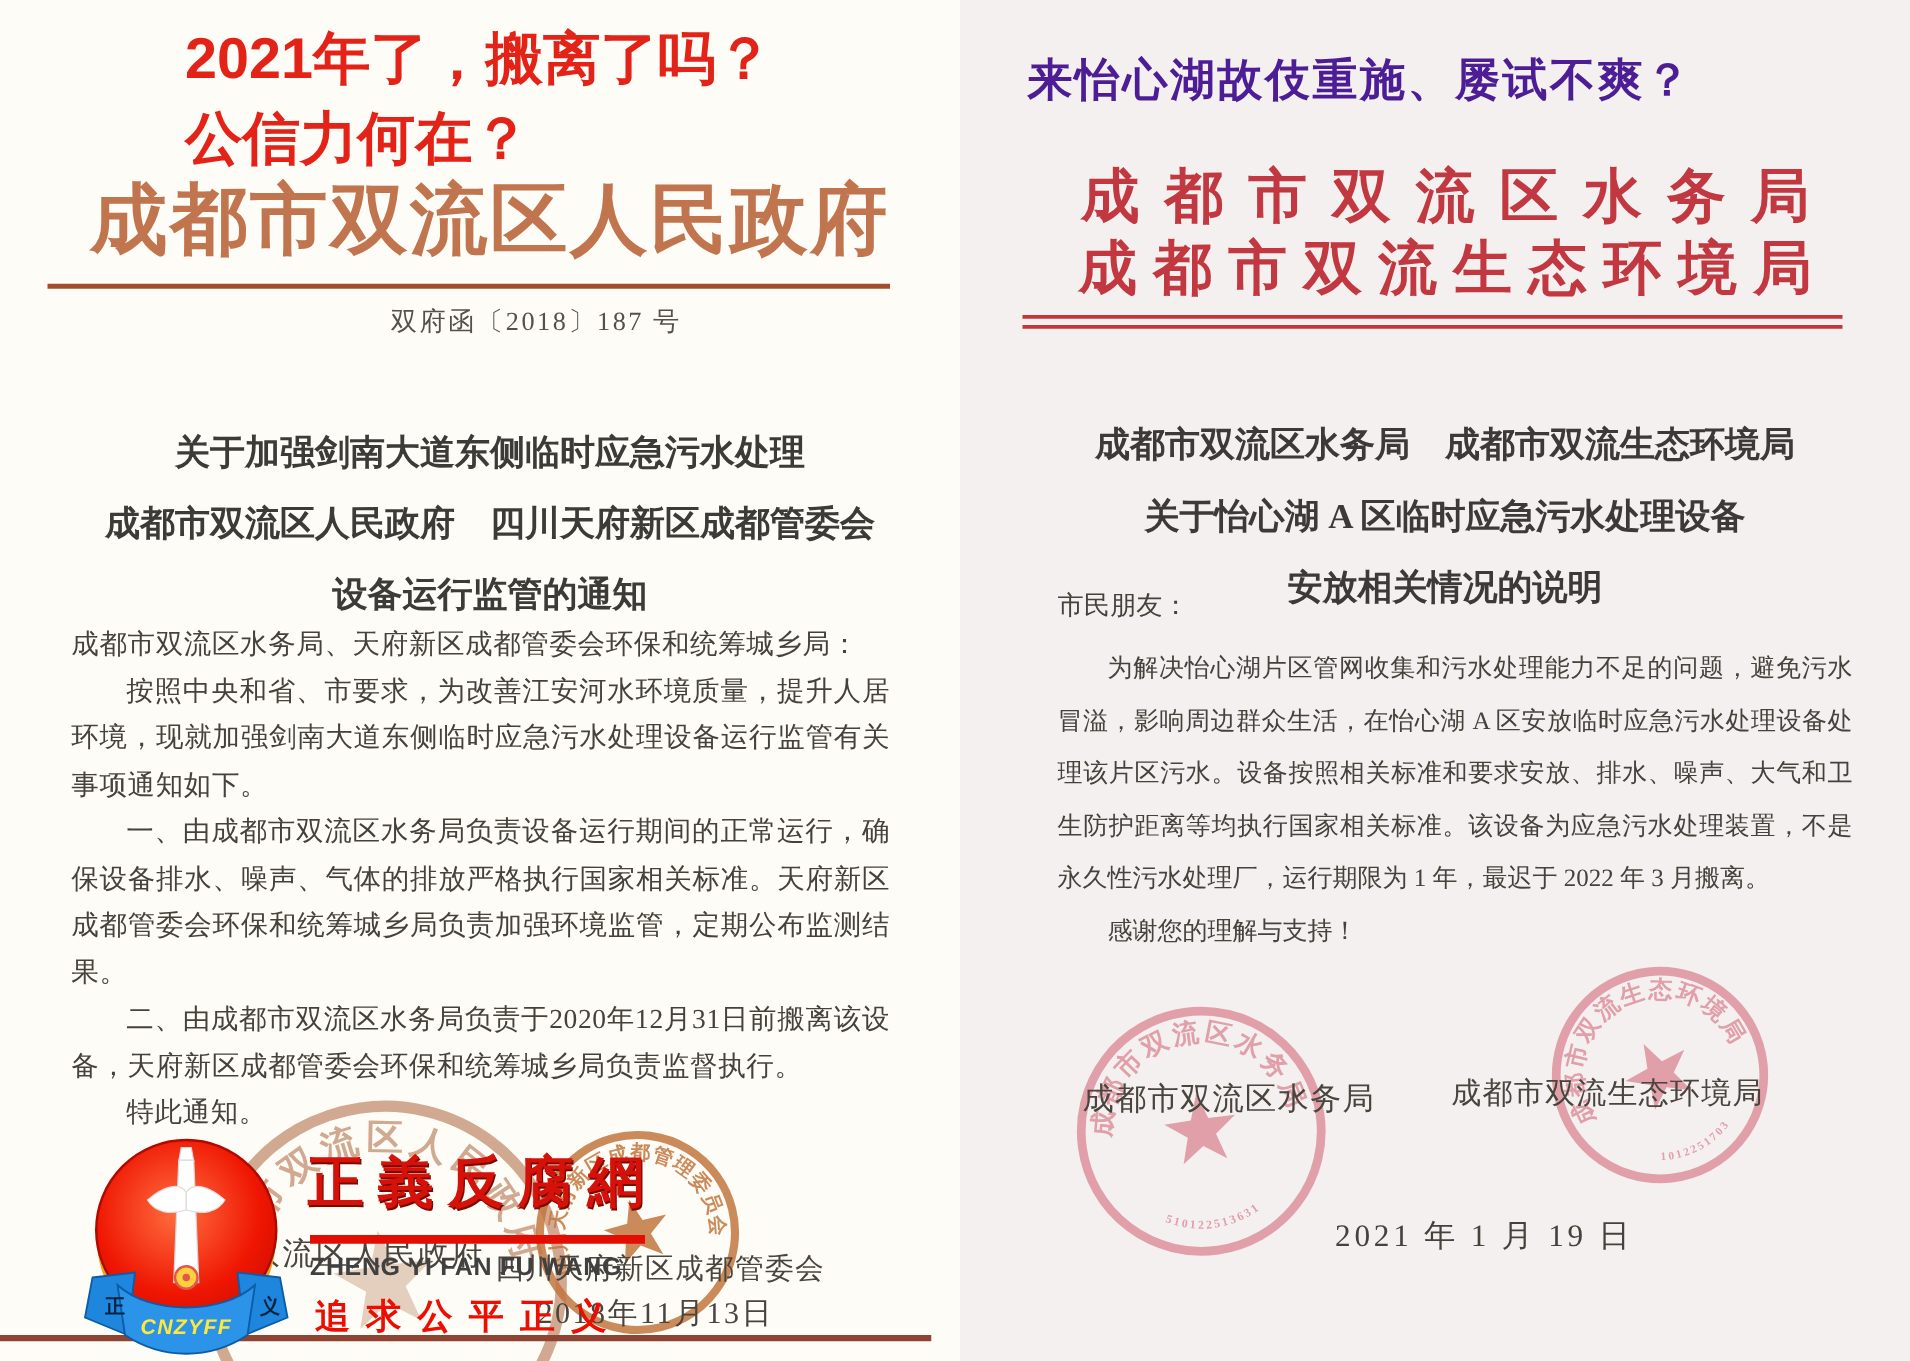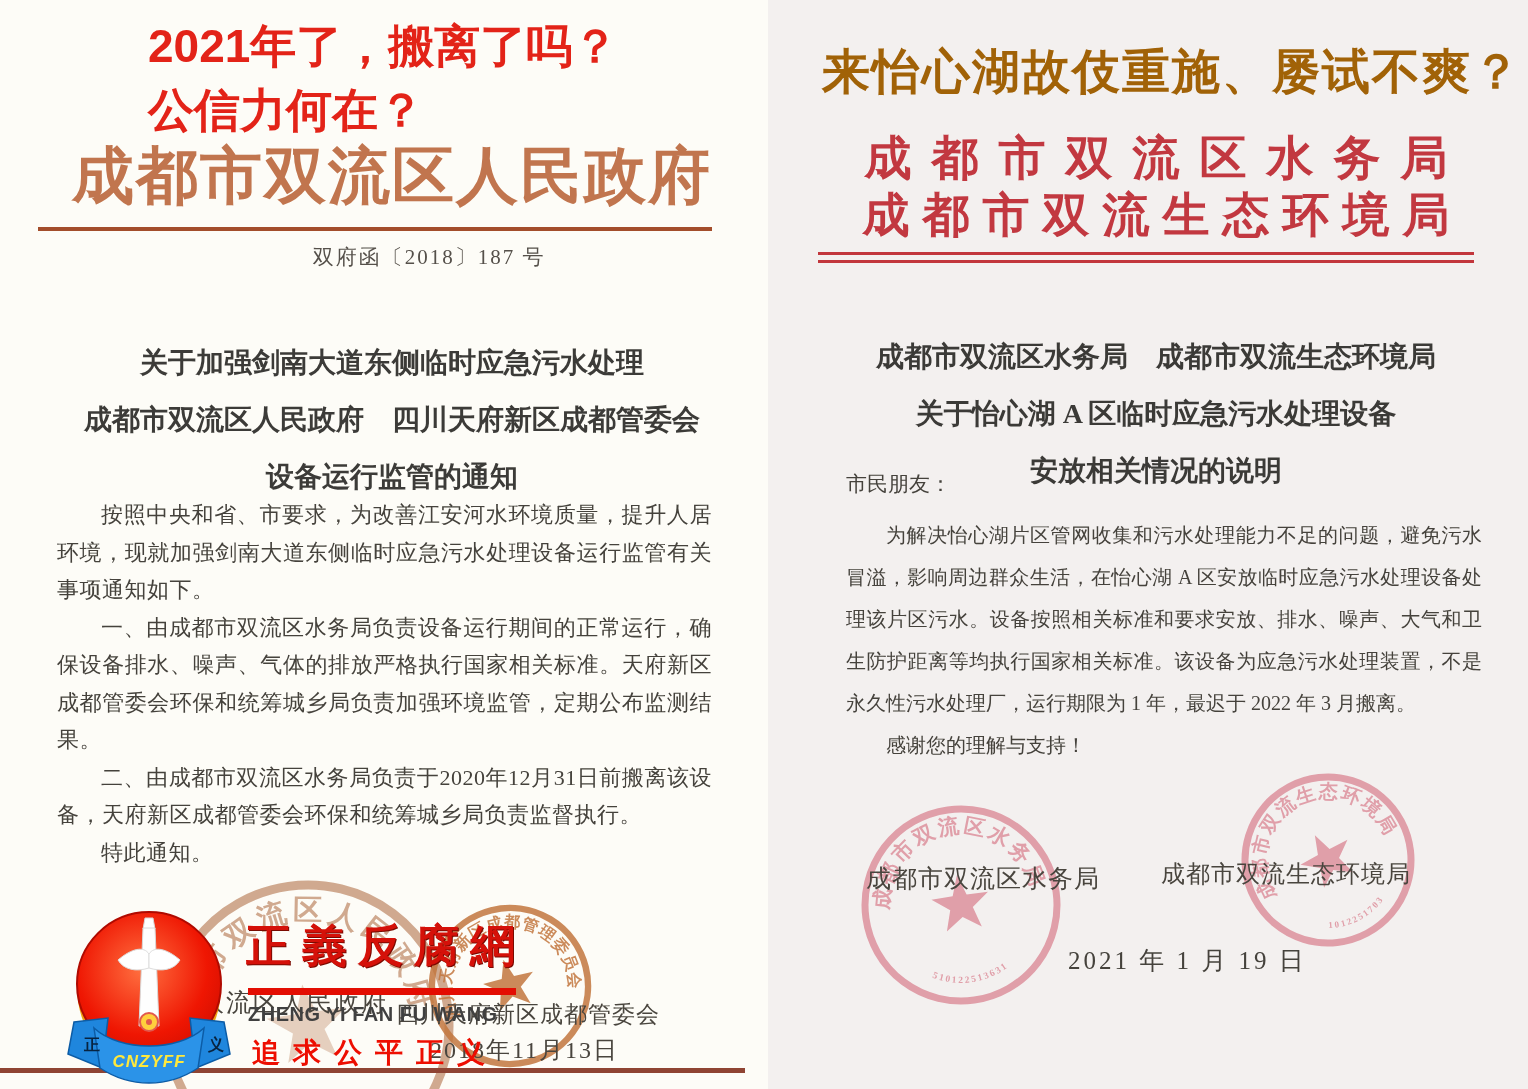--- a/index.html
+++ b/index.html
@@ -24,36 +24,36 @@
              color:#45423c;text-align:justify;letter-spacing:0.5px;}
   .indent{text-indent:2em;margin:0;}
   .noindent{text-indent:0;margin:0;}
   .sig{color:#49453e;z-index:4;}
   .sig1-left{left:118px;top:986px;font-size:25px;letter-spacing:2px;}
   .sig2-left{left:396px;top:999px;font-size:23px;letter-spacing:1px;}
   .date-left{left:430px;top:1034px;font-size:24px;color:#49453e;letter-spacing:2px;z-index:4;}
   .rule-bottom-left{left:0;top:1068px;width:745px;height:5px;background:#8f4433;z-index:5;}
 
   
-  .ann-right{left:54px;top:40px;font-weight:bold;font-size:48px;color:#a16207;
+  .ann-right{left:54px;top:40px;font-weight:bold;font-size:36px;color:#4c1d95;
              letter-spacing:2px;z-index:2;}
   .masthead-right{left:0;right:0;top:130px;text-align:center;font-weight:bold;
                   color:#c23840;font-size:47px;line-height:57px;}
   .mh-l1{letter-spacing:20px;padding-left:20px;}
   .mh-l2{letter-spacing:13px;padding-left:13px;}
   .dbl-rule-right{left:50px;top:252px;width:656px;height:5px;
                   border-top:3px solid #c2363c;border-bottom:3px solid #c2363c;}
   .title-right{left:20px;right:20px;top:328px;text-align:center;font-weight:bold;
                font-size:28px;line-height:57px;color:#3b3a37;}
   .salut-right{left:78px;top:470px;font-size:21px;color:#45423c;}
   .body-right{left:78px;top:514px;width:636px;font-size:20px;line-height:42px;
               color:#45423c;text-align:justify;}
   .sig1-right{left:98px;top:862px;font-size:25px;letter-spacing:1px;}
   .sig2-right{left:393px;top:858px;font-size:24px;letter-spacing:1px;}
-  .date-right{left:300px;top:944px;font-size:25px;color:#45423c;letter-spacing:3px;z-index:4;}
+  .date-right{left:300px;top:972px;font-size:25px;color:#45423c;letter-spacing:3px;z-index:4;}
 
   
   .seal{z-index:1;}
   .seal text{font-family:"Liberation Serif","DejaVu Serif",serif;font-weight:bold;}
 
   
   .wm{z-index:6;}
   .wm-title{left:246px;top:916px;font-size:45px;font-weight:900;color:#d51109;
             letter-spacing:11px;text-shadow:1px 1px 0 #7a0a00;}
   .wm-rule{left:248px;top:988px;width:268px;height:7px;background:#e30d02;}
@@ -78,20 +78,21 @@
     <div class="abs rule-left"></div>
     <div class="abs docno-left">双府函〔2018〕187 号</div>
 
     <div class="abs title-left">
       <div>关于加强剑南大道东侧临时应急污水处理</div>
       <div>成都市双流区人民政府　四川天府新区成都管委会</div>
       <div>设备运行监管的通知</div>
     </div>
 
     <div class="abs body-left">
+      <p class="noindent">成都市双流区水务局、天府新区成都管委会环保和统筹城乡局：</p>
       <p class="indent">按照中央和省、市要求，为改善江安河水环境质量，提升人居环境，现就加强剑南大道东侧临时应急污水处理设备运行监管有关事项通知如下。</p>
       <p class="indent">一、由成都市双流区水务局负责设备运行期间的正常运行，确保设备排水、噪声、气体的排放严格执行国家相关标准。天府新区成都管委会环保和统筹城乡局负责加强环境监管，定期公布监测结果。</p>
       <p class="indent">二、由成都市双流区水务局负责于2020年12月31日前搬离该设备，天府新区成都管委会环保和统筹城乡局负责监督执行。</p>
       <p class="indent">特此通知。</p>
     </div>
 
     <svg class="abs seal" style="left:138px;top:876px;" width="340" height="213" viewBox="0 0 340 213">
       <g transform="rotate(-8 170 150)" opacity="0.72">
         <circle cx="170" cy="150" r="141" fill="none" stroke="#bf8a68" stroke-width="9"></circle>
         <path id="sealL1" d="M74,194.8 A106,106 0 1 1 266,194.8" fill="none"></path>

